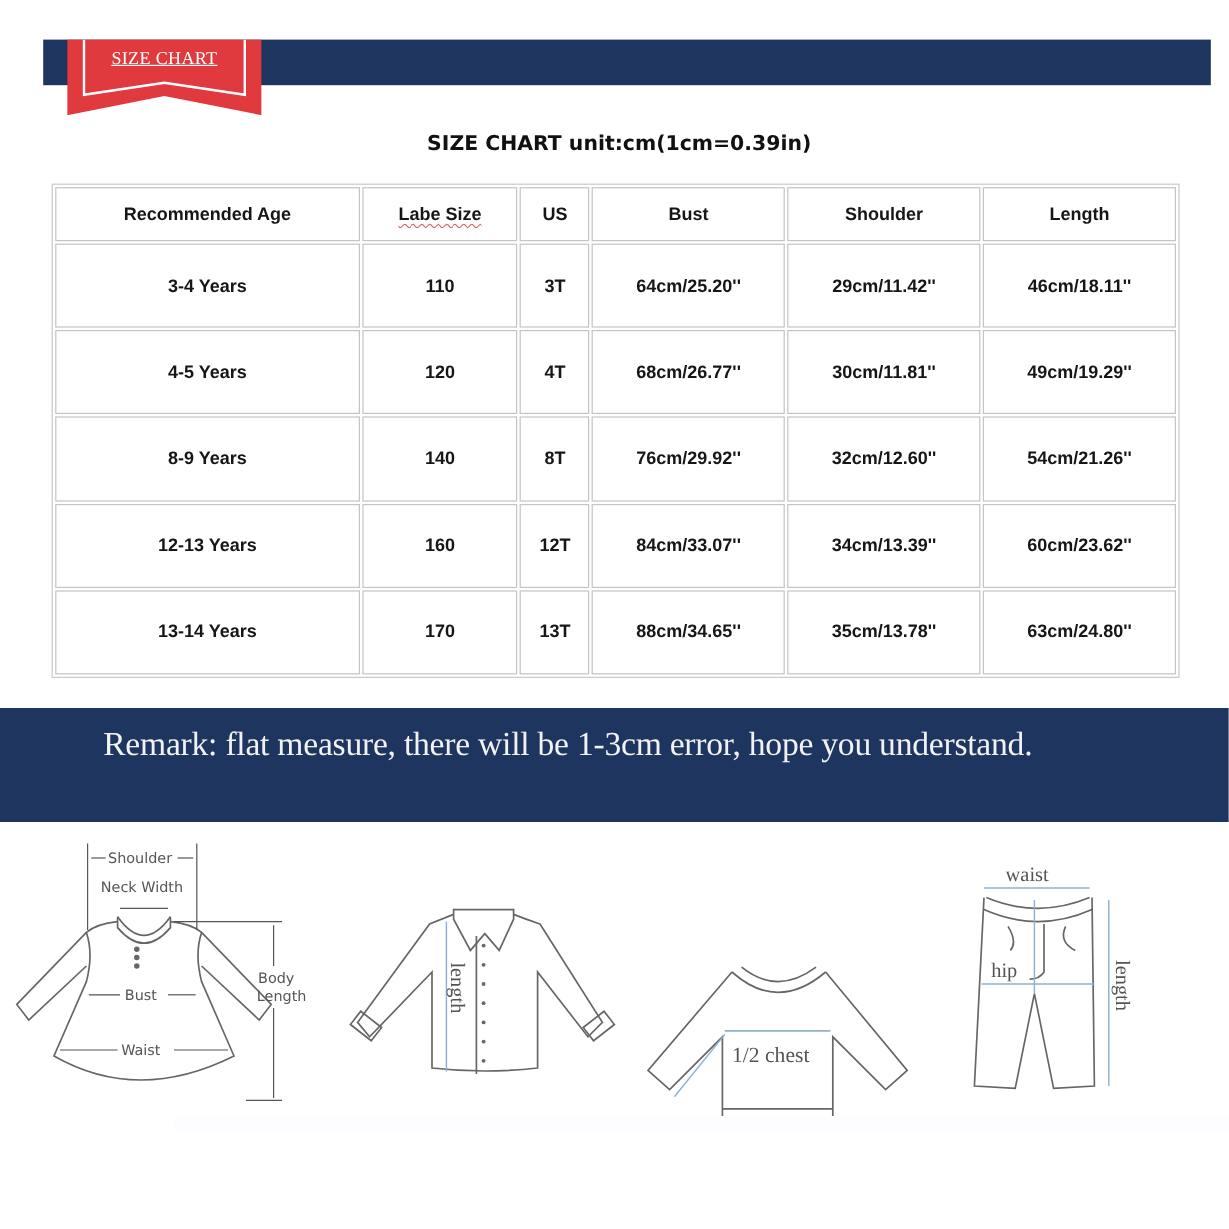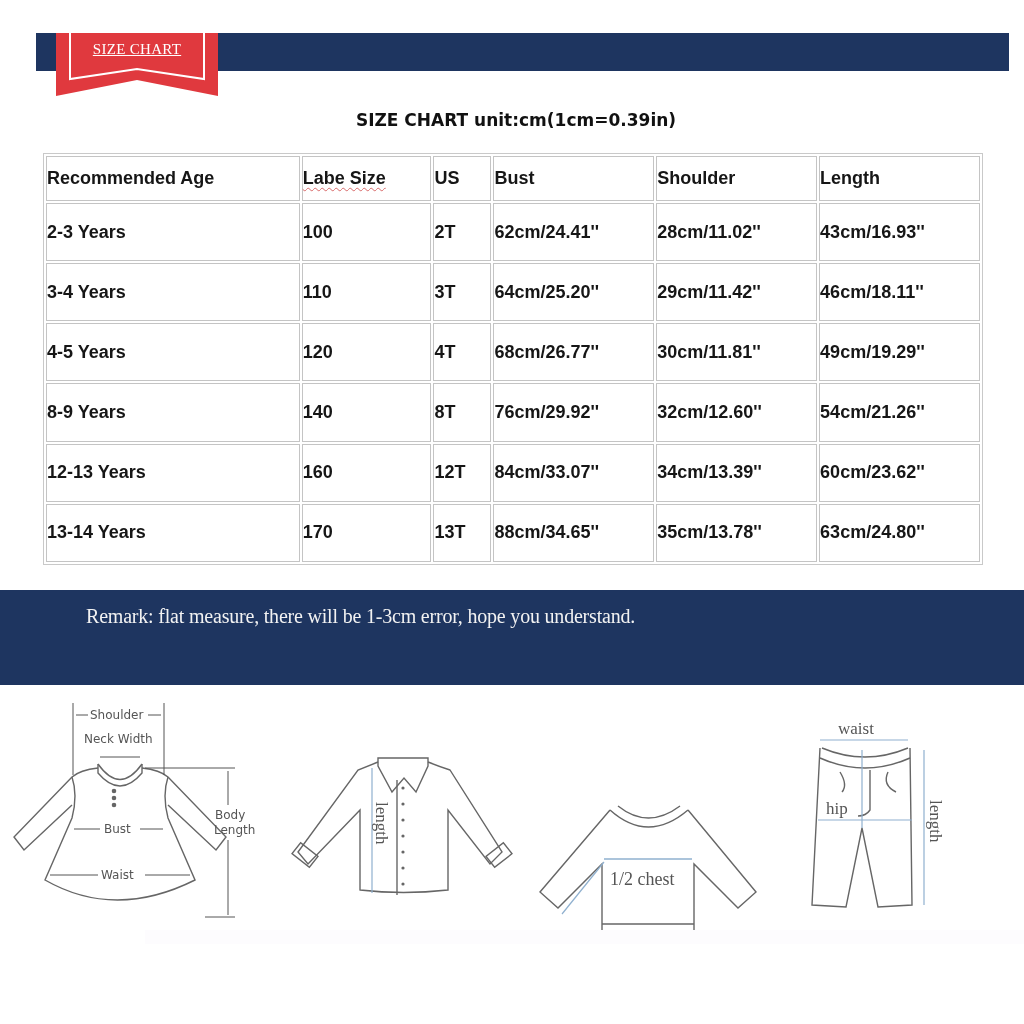--- a/index.html
+++ b/index.html
@@ -22,31 +22,31 @@
       position:absolute; left:0; top:110px; width:1024px; text-align:center;
       font-family:"DejaVu Sans", sans-serif; font-weight:bold; font-size:17px; color:#111;
       padding-left:4px;
     }
     table.size-table {
       position:absolute; left:43px; top:153px; width:940px; height:412px;
       border-collapse:separate; border-spacing:2px; background:#ffffff;
       border:1px solid #c9c9c9;
     }
     table.size-table td, table.size-table th {
-      border:1px solid #c4c4c4; background:#ffffff; text-align:left;
-      font-family:"Liberation Sans", sans-serif; font-weight:bold; font-size:18px; color:#161616;
+      border:1px solid #c4c4c4; background:#ffffff; text-align:center;
+      font-family:"Liberation Sans", sans-serif; font-weight:bold; font-size:15px; color:#161616;
       padding:0; height:43px;
     }
     th .spell { text-decoration: underline wavy #d86a6a; text-decoration-thickness:1px; text-underline-offset:3px; }
     .remark-band {
       position:absolute; left:0; top:590px; width:1024px; height:95px; background:#1e3560;
     }
     .remark-line {
       position:absolute; left:86px; color:#f2f2f2;
-      font-family:"Liberation Serif", "DejaVu Serif", serif; font-size:20px; letter-spacing:-0.2px;
+      font-family:"Liberation Serif", "DejaVu Serif", serif; font-size:28px; letter-spacing:-0.2px;
     }
     .diagram { position:absolute; }
     .diagram svg { overflow:visible; }
     .dlabel { font-family:"DejaVu Sans", sans-serif; font-size:12px; fill:#555; }
     .dserif { font-family:"Liberation Serif", "DejaVu Serif", serif; fill:#555; }
     .footer-strip {
       position:absolute; left:145px; top:930px; width:879px; height:14px; background:#fdfcfe;
     }
   </style>
 </head>
@@ -69,28 +69,20 @@
     <tr>
       <th style="width:252px">Recommended Age</th>
       <th style="width:128px"><span class="spell">Labe Size</span></th>
       <th style="width:56px">US</th>
       <th style="width:159px">Bust</th>
       <th style="width:159px">Shoulder</th>
       <th style="width:159px">Length</th>
     </tr>
   </thead>
   <tbody>
-    <tr>
-      <td>2-3 Years</td>
-      <td>100</td>
-      <td>2T</td>
-      <td>62cm/24.41''</td>
-      <td>28cm/11.02''</td>
-      <td>43cm/16.93''</td>
-    </tr>
     <tr>
       <td>3-4 Years</td>
       <td>110</td>
       <td>3T</td>
       <td>64cm/25.20''</td>
       <td>29cm/11.42''</td>
       <td>46cm/18.11''</td>
     </tr>
     <tr>
       <td>4-5 Years</td>

